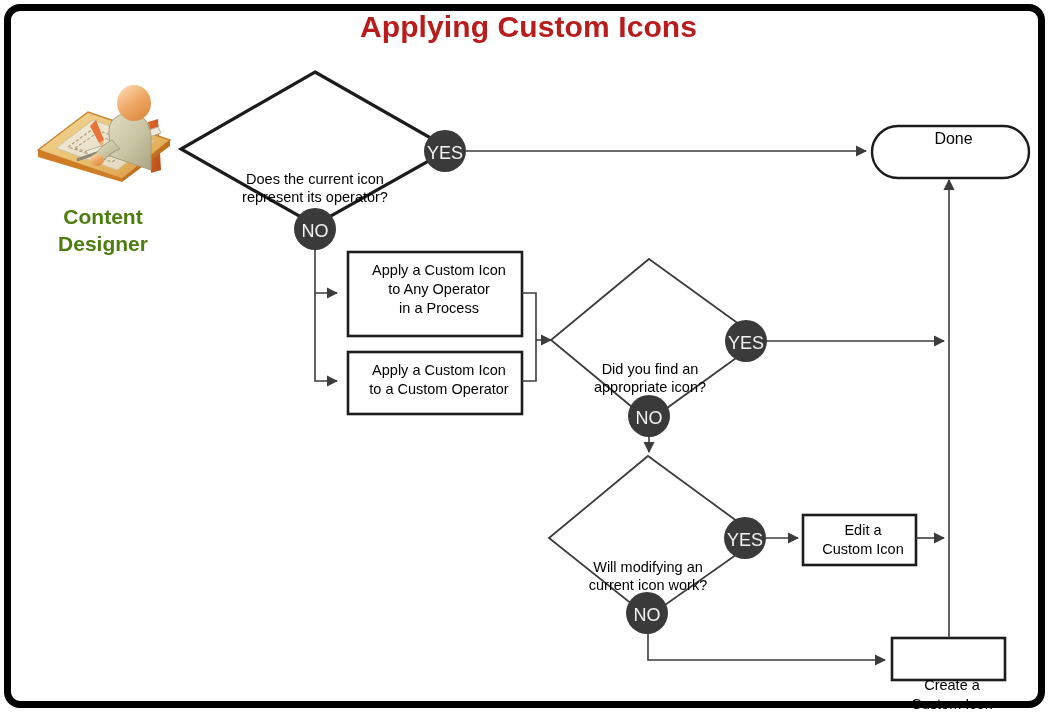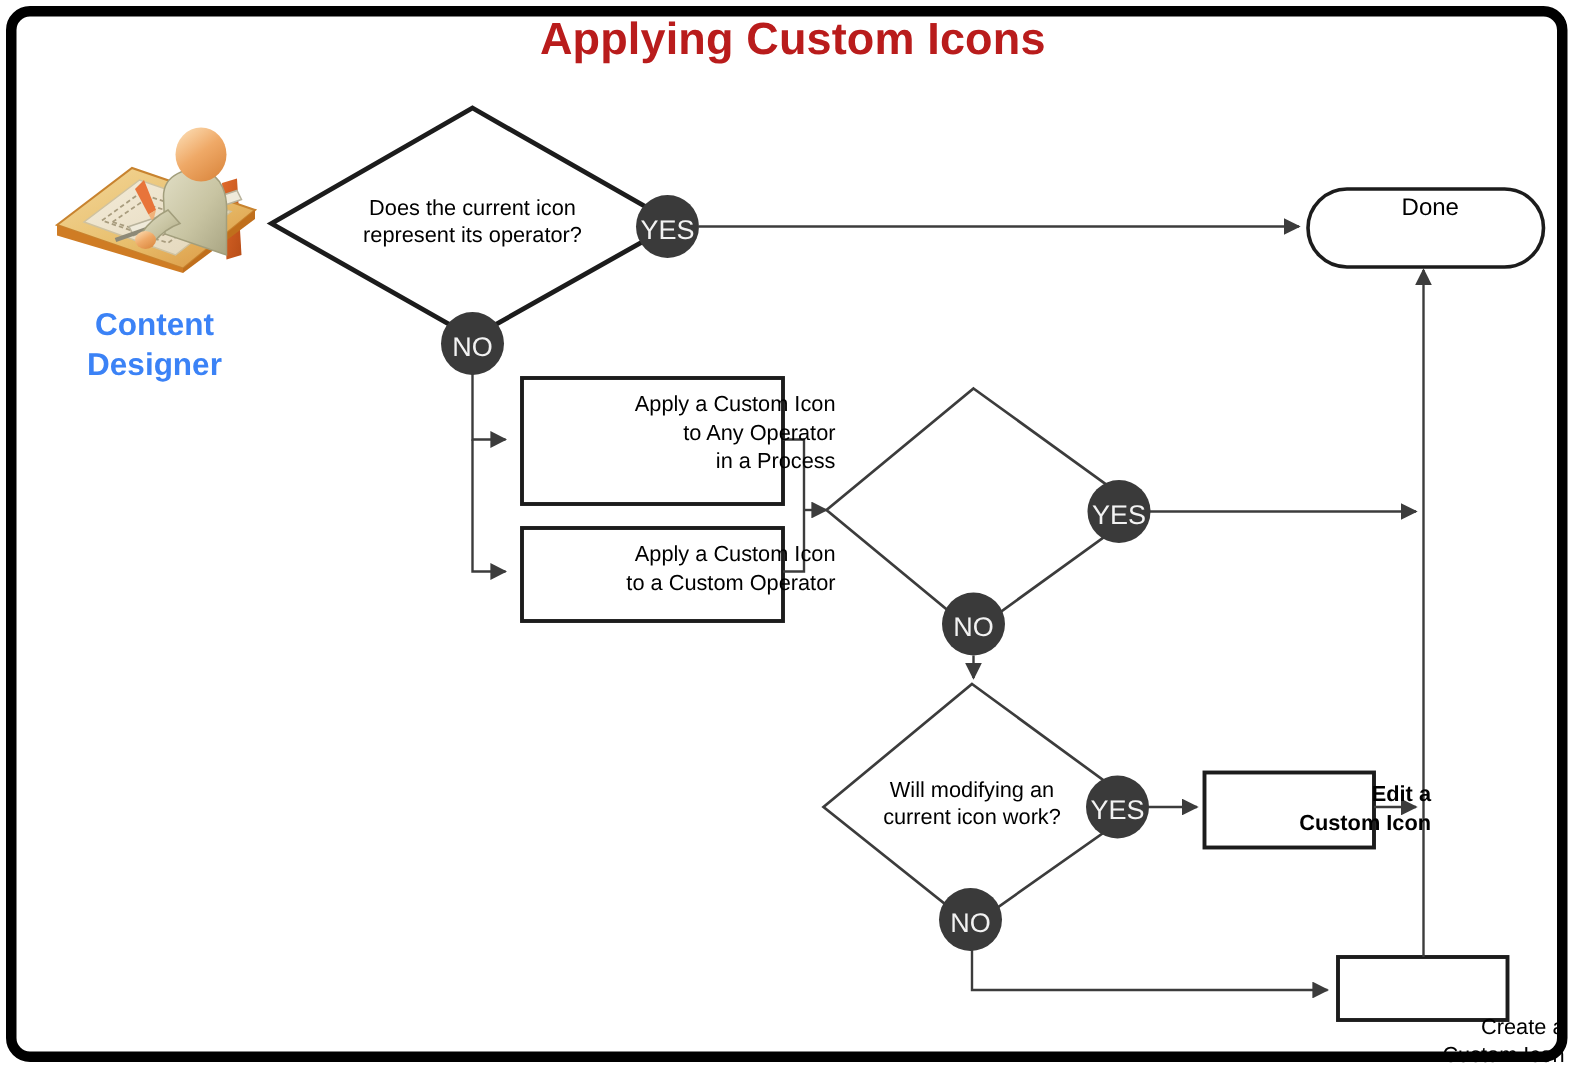--- a/index.html
+++ b/index.html
@@ -47,51 +47,51 @@
     color: #b91c1c;
     letter-spacing: 0.1px;
   }
   .node-label {
     position: absolute;
     text-align: center;
     color: #000000;
     line-height: 1.22;
     white-space: pre-line;
     pointer-events: none;
+    margin-top: 40px;
   }
   .diamond-label {
     font-size: 14.5px;
   }
   .box-label {
     position: absolute;
-    text-align: right;
+    text-align: center;
     color: #000000;
     font-size: 14.5px;
     line-height: 1.3;
     white-space: pre-line;
-    margin-left: 36px;
   }
   .badge-label {
     position: absolute;
     text-align: center;
     color: #f2f2f2;
     font-size: 18px;
     font-weight: normal;
     pointer-events: none;
   }
   .done-label {
     position: absolute;
     text-align: center;
     color: #000000;
     font-size: 16px;
   }
   .actor-caption {
     position: absolute;
     text-align: center;
-    color: #3b82f6;
+    color: #4d7c0f;
     font-size: 21px;
     font-weight: bold;
     line-height: 1.3;
     white-space: pre-line;
   }
   .actor-icon {
     position: absolute;
     left: 30px;
     top: 78px;
     width: 146px;
@@ -220,32 +220,34 @@
       <circle cx="746" cy="341" r="21" fill="#3a3a3a"></circle>
       <circle cx="649" cy="416" r="21" fill="#3a3a3a"></circle>
       <circle cx="745" cy="538" r="21" fill="#3a3a3a"></circle>
       <circle cx="647" cy="613" r="21" fill="#3a3a3a"></circle>
     </g>
   </svg>
 
   <div class="node-label diamond-label" style="left:185px; top:131px; width:260px;">Does the current icon
 represent its operator?</div>
 
+  <div class="node-label diamond-label" style="left:555px; top:321px; width:190px;">Did you find an
+appropriate icon?</div>
 
   <div class="node-label diamond-label" style="left:553px; top:519px; width:190px;">Will modifying an
 current icon work?</div>
 
   <div class="box-label" style="left:357px; top:261px; width:164px;">Apply a Custom Icon
 to Any Operator
 in a Process</div>
 
   <div class="box-label" style="left:357px; top:361px; width:164px;">Apply a Custom Icon
 to a Custom Operator</div>
 
-  <div class="box-label" style="left:808px; top:521px; width:110px;font-weight:bold;">Edit a
+  <div class="box-label" style="left:808px; top:521px; width:110px;">Edit a
 Custom Icon</div>
 
   <div class="box-label" style="left:897px; top:676px; width:110px;">Create a
 Custom Icon</div>
 
   <div class="done-label" style="left:872px; top:130px; width:163px;">Done</div>
 
   <div class="badge-label" style="left:425px; top:143px; width:40px;">YES</div>
   <div class="badge-label" style="left:295px; top:221px; width:40px;">NO</div>
   <div class="badge-label" style="left:726px; top:333px; width:40px;">YES</div>

